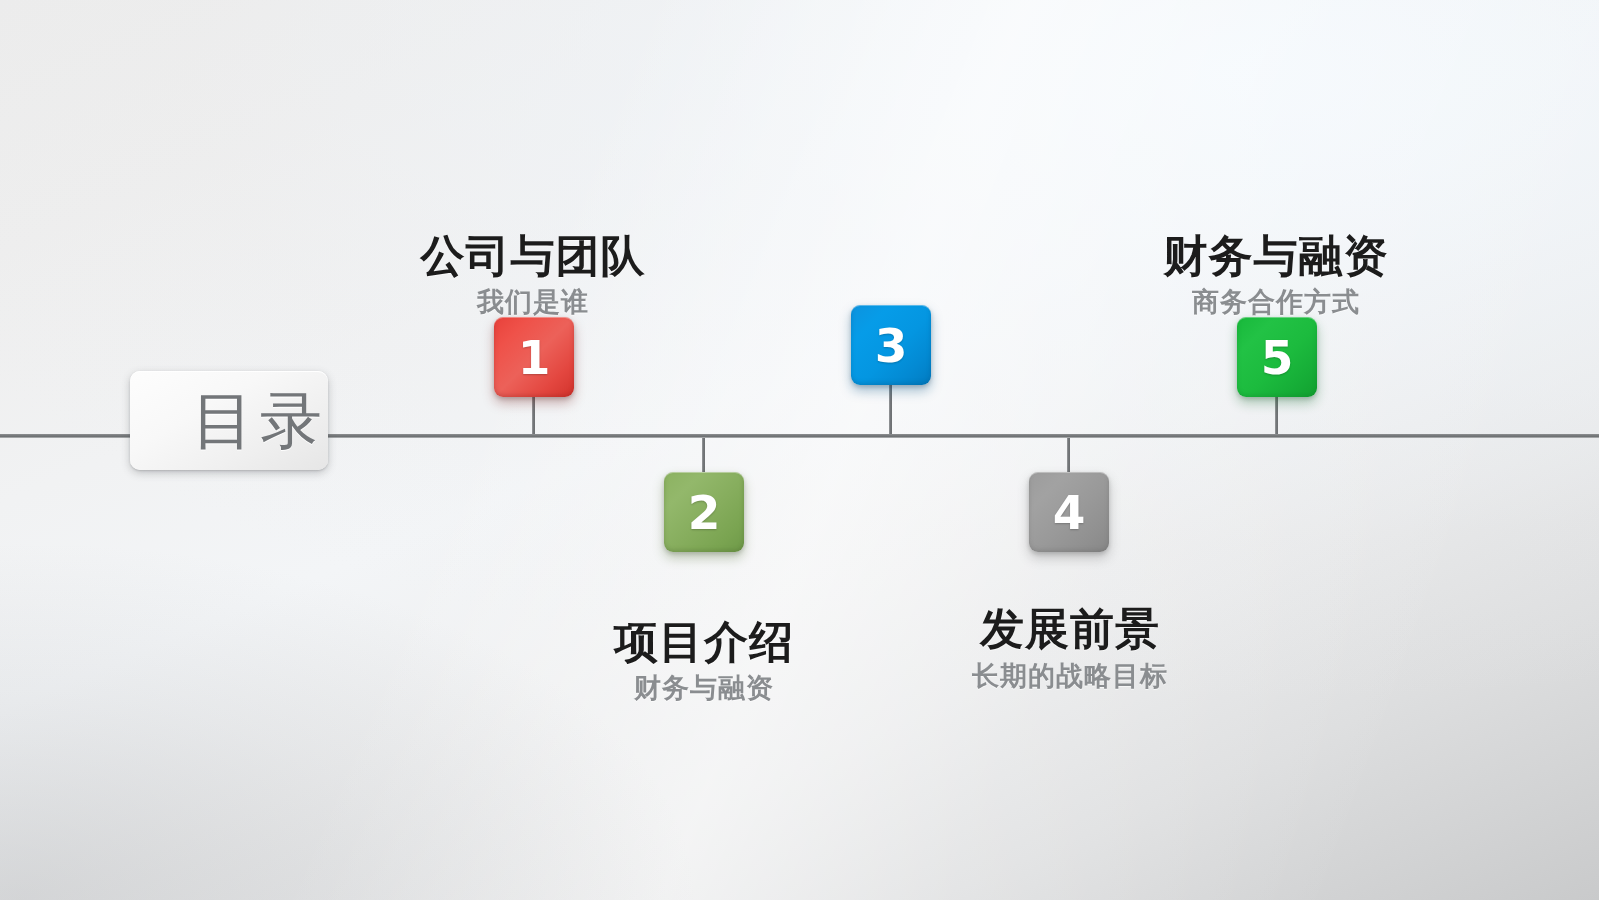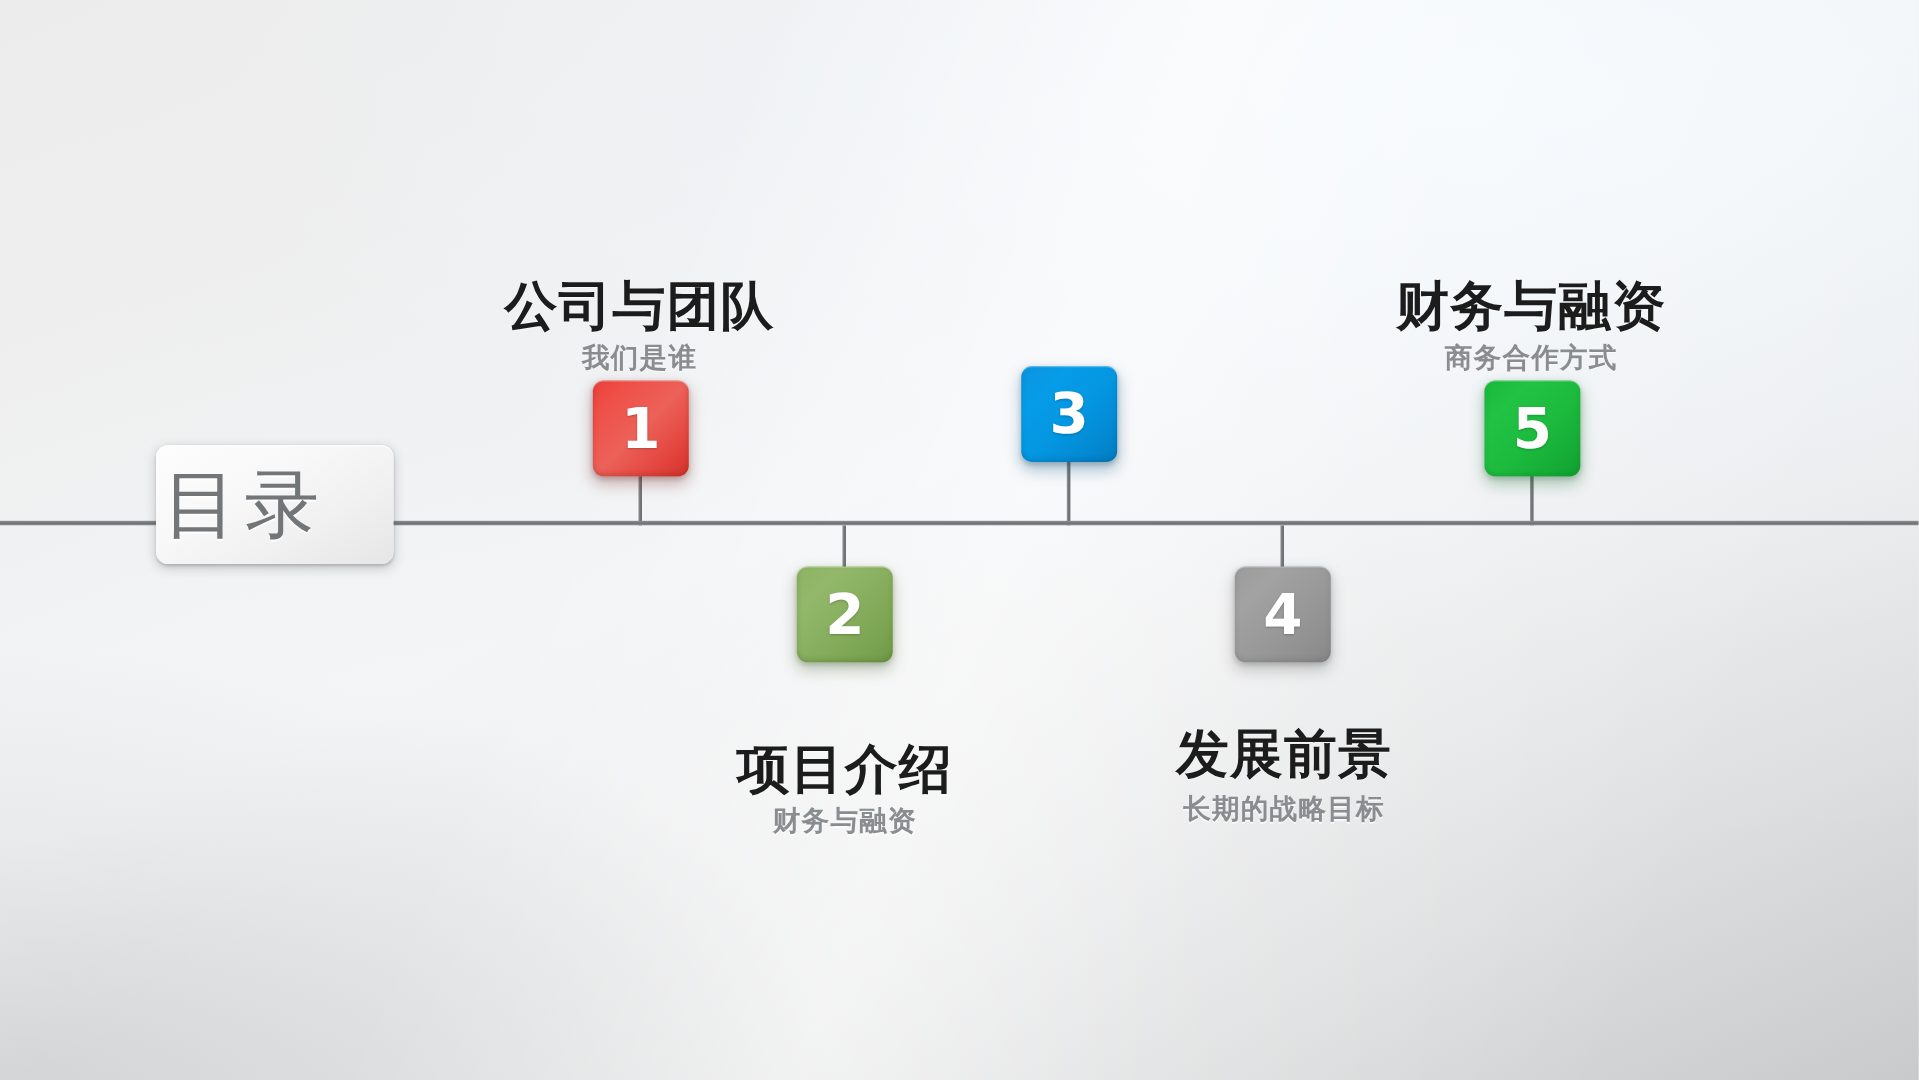--- a/index.html
+++ b/index.html
@@ -88,21 +88,21 @@
     width: 198px;
     height: 99px;
     border-radius: 10px;
     background: linear-gradient(150deg, #fdfdfd 0%, #f8f8f8 38%, #f0f0f0 68%, #e6e6e6 100%);
     box-shadow:
       0 3px 9px rgba(80,82,85,0.30),
       0 1px 2px rgba(80,82,85,0.22),
       inset 0 1px 0 rgba(255,255,255,0.95);
     display: flex;
     align-items: center;
-    justify-content: flex-start;
+    justify-content: flex-end;
     z-index: 6;
   }
   .toc-plaque-label {
     font-size: 62px;
     font-weight: 400;
     letter-spacing: 6px;
     color: #737679;
     text-shadow: 0 1px 0 rgba(255,255,255,0.9);
     line-height: 1;
     padding-left: 6px;
@@ -182,21 +182,21 @@
     font-size: 44px;
     font-weight: 700;
     color: #1c1c1c;
     letter-spacing: 1px;
     line-height: 1.08;
     white-space: nowrap;
     text-shadow: 0 1px 0 rgba(255,255,255,0.55);
   }
   .item-sub {
     margin-top: 7px;
-    font-size: 23px;
+    font-size: 27px;
     font-weight: 700;
     color: #8a8d90;
     letter-spacing: 1px;
     line-height: 1.1;
     white-space: nowrap;
     text-shadow: 0 1px 0 rgba(255,255,255,0.6);
   }
 </style>
 </head>
 <body>

